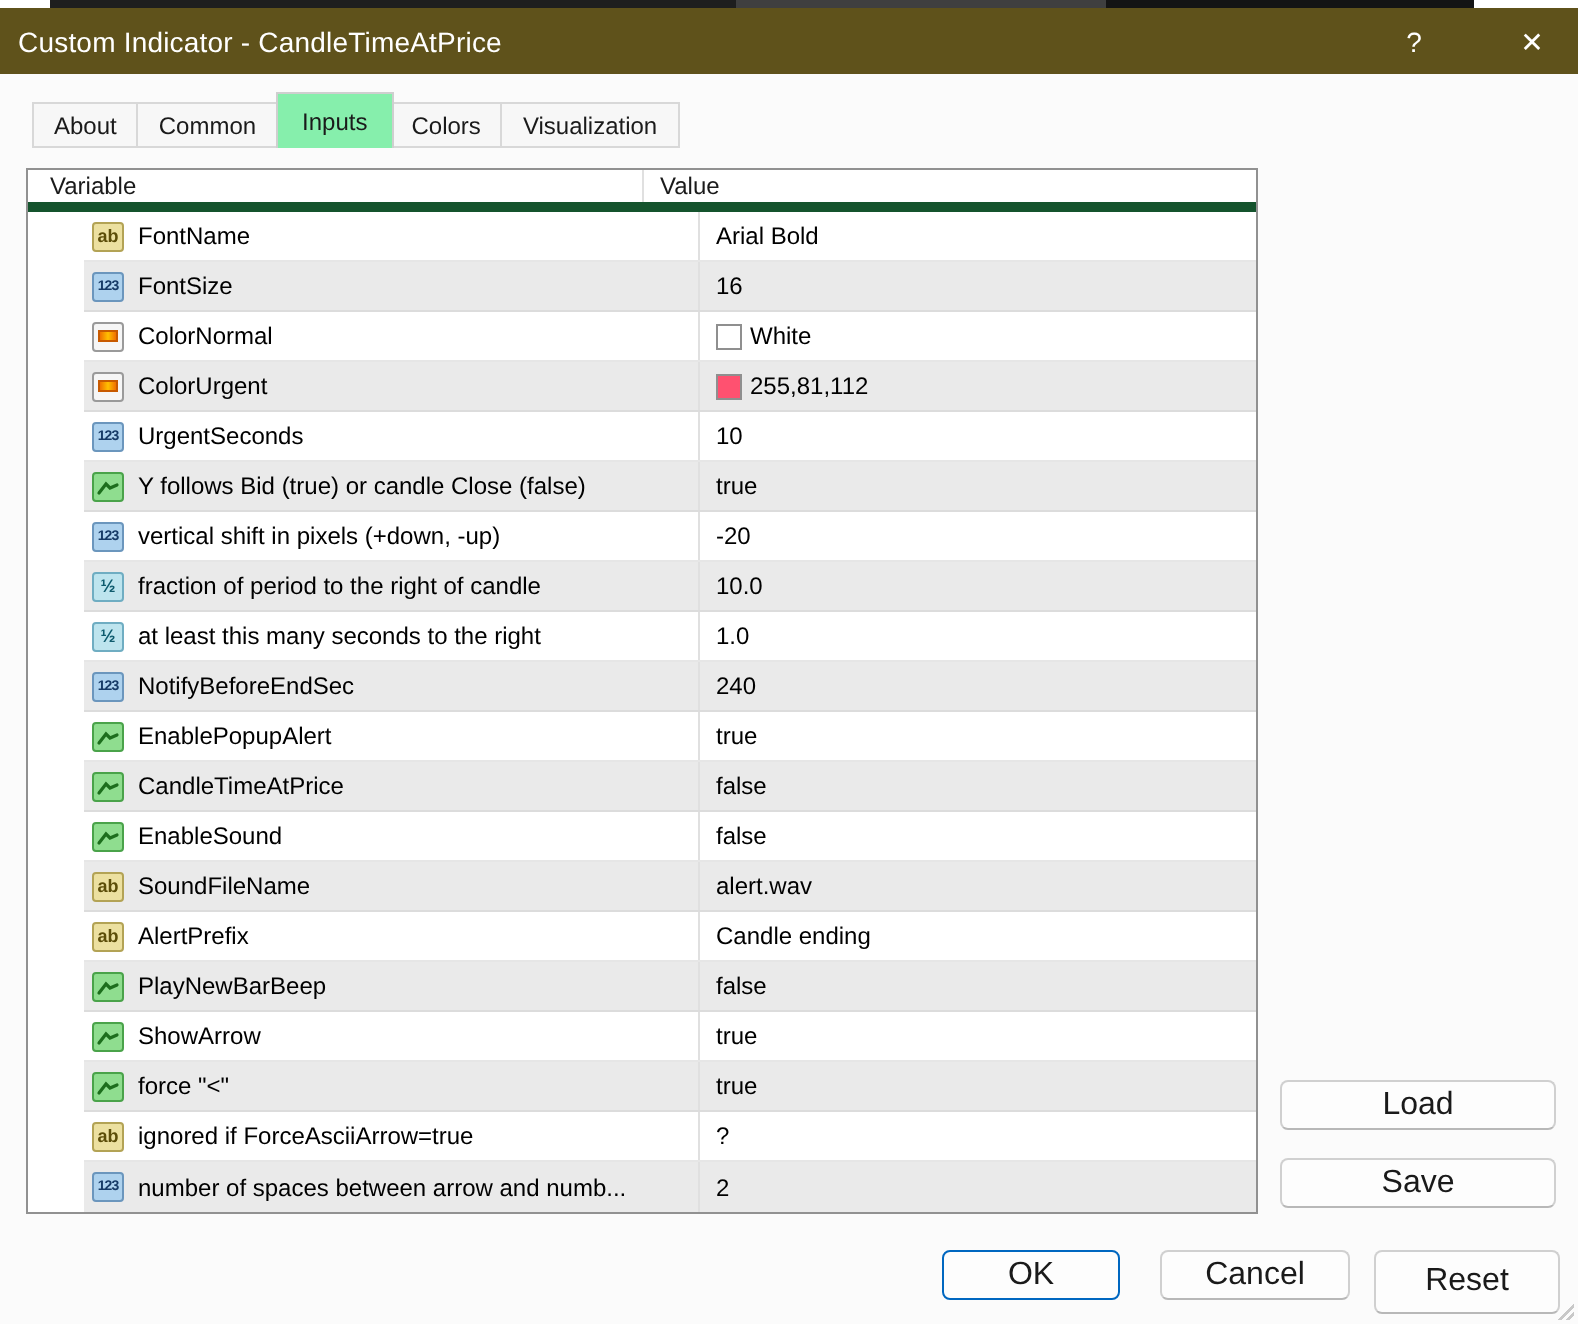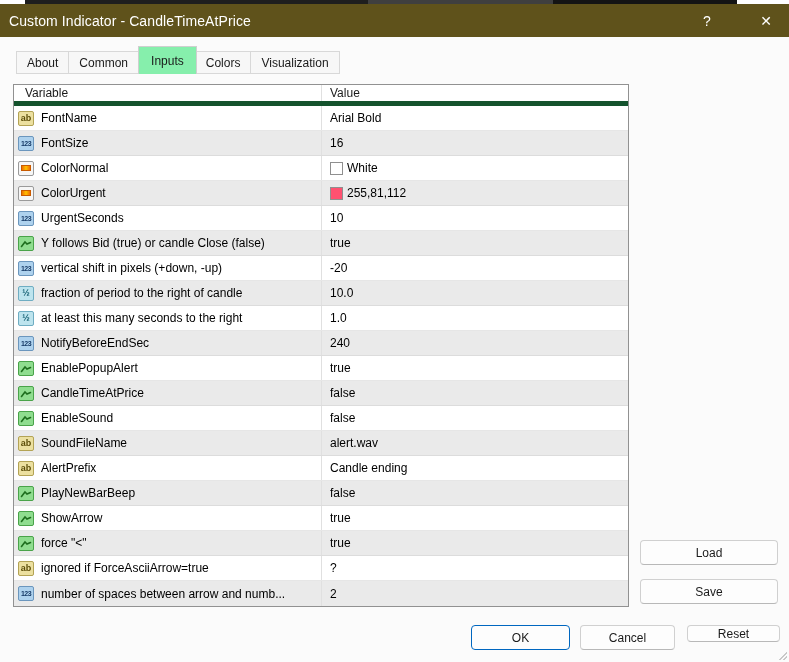--- a/index.html
+++ b/index.html
@@ -26,21 +26,21 @@
   .tab { height:23px; padding:0 10px; display:flex; align-items:center; font-size:12px; color:#1a1a1a;
          background:#f7f7f7; border:1px solid #d8d8d8; border-left:none; cursor:pointer; }
   .tab:first-child { border-left:1px solid #d8d8d8; }
   .tab.active { height:28px; background:#86efac; border:1px solid #cfcfcf; border-bottom:none; position:relative; z-index:2; margin:0 -1px; padding:0 12px; }
 
   
   .param-table { position:absolute; left:13px; top:84px; width:616px; height:523px; background:#ffffff; border:1px solid #919191; }
   .thead { display:grid; grid-template-columns:307px 1fr; height:21px; border-bottom:5px solid #14532d;text-align:center; }
   .thead .hcell { font-size:12px; color:#1a1a1a; display:flex; align-items:center; padding-left:11px; }
   .thead .hcell.val { border-left:1px solid #e0e0e0; padding-left:8px; }
-  .row { display:grid; grid-template-columns:307px 1fr; height:25px; border-bottom:1px solid #e6e6e6; background:#ffffff; cursor:default; }
+  .row { display:grid; grid-template-columns:307px 1fr; height:25px; border-bottom:1px solid #e6e6e6; background:#ffffff; cursor:default;margin-left:28px; }
   .row.stripe { background:#eaeaea; border-bottom-color:#dcdcdc; }
   .row:last-child { border-bottom:none; }
   .cell { display:flex; align-items:center; font-size:12px; color:#000; overflow:hidden; white-space:nowrap; }
   .cell.var { padding-left:4px; }
   .cell.val { border-left:1px solid #e0e0e0; padding-left:8px; }
 
   
   .icon { width:16px; height:15px; margin-right:7px; flex:0 0 16px; border-radius:2px; display:flex; align-items:center; justify-content:center;
           font-weight:bold; position:relative; }
   .icon-text   { background:#ece0a0; border:1px solid #b3a355; color:#5c4d08; font-size:9px; }
@@ -48,26 +48,26 @@
   .icon-double { background:#bde4ee; border:1px solid #6fadc2; color:#0e5b6e; font-size:9px; }
   .icon-bool   { background:#8fdd8f; border:1px solid #4aa34a; }
   .icon-color  { background:#f6f6f6; border:1px solid #9a9a9a; }
   .color-bar { width:10px; height:6px; background:linear-gradient(90deg,#f07000,#ffc000,#f07000); border:1px solid #c85a00; display:block; }
 
   
   .swatch { width:13px; height:13px; flex:0 0 13px; margin-right:4px; border:1px solid #8f8f8f; display:inline-block; }
 
   
   .btn { position:absolute; background:#fdfdfd; border:1px solid #d0d0d0; border-bottom-color:#b8b8b8; border-radius:4px;
-         font-family:"Liberation Sans", sans-serif; font-size:12px; color:#1a1a1a; cursor:pointer; }
+         font-family:"Liberation Sans", sans-serif; font-size:16px; color:#1a1a1a; cursor:pointer; }
   .btn-load  { left:640px; top:540px; width:138px; height:25px; }
   .btn-save  { left:640px; top:579px; width:138px; height:25px; }
-  .btn-ok    { left:471px; top:625px; width:99px;  height:25px; border:1px solid #0067c0; }
+  .btn-ok    { left:471px; top:625px; width:89px;  height:25px; border:1px solid #0067c0; }
   .btn-cancel{ left:580px; top:625px; width:95px;  height:25px; }
-  .btn-reset { left:687px; top:625px; width:93px;  height:17px; }
+  .btn-reset { left:687px; top:625px; width:93px;  height:32px; }
 
   
   .grip { position:absolute; right:2px; bottom:2px; width:8px; height:8px;
           background:linear-gradient(135deg, transparent 50%, #c8c8c8 50%, #c8c8c8 60%, transparent 60%, transparent 75%, #c8c8c8 75%, #c8c8c8 85%, transparent 85%); }
 </style>
 </head>
 <body>
 
 <div class="window">
 

